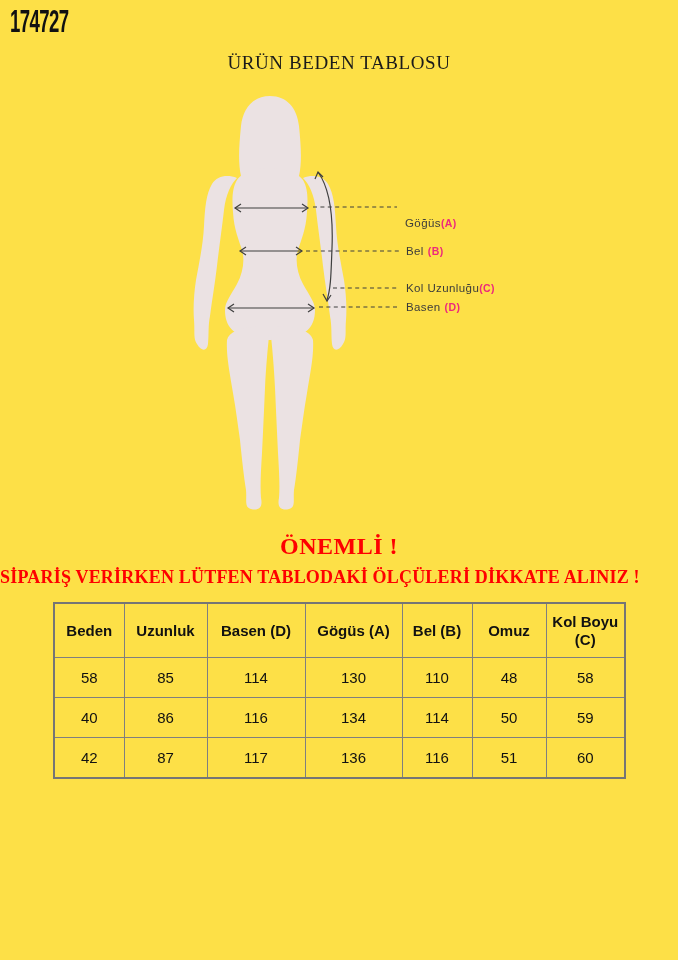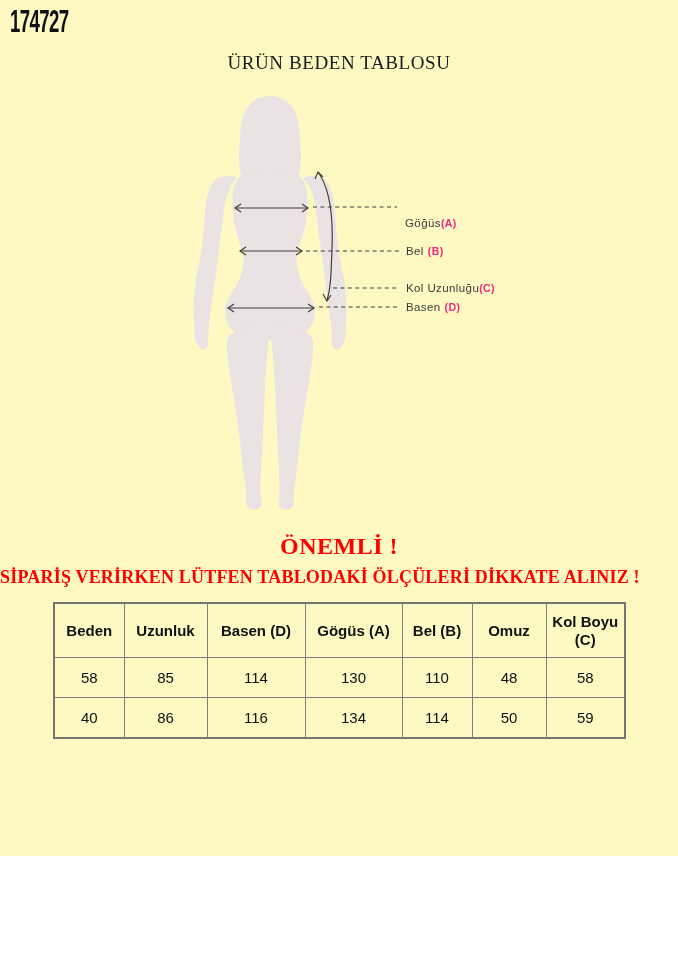--- a/index.html
+++ b/index.html
@@ -1,17 +1,17 @@
 <!DOCTYPE html>
 <html><head>
 <meta charset="utf-8">
 <style>
   html,body{margin:0;padding:0;background:#ffffff;}
   .page{
-    position:relative;width:678px;height:856px;background:#fef9c3;
+    position:relative;width:678px;height:960px;background:#fde047;
     font-family:"Liberation Sans",sans-serif;overflow:hidden;text-decoration:underline;
   }
   .product-code{
     position:absolute;left:10px;top:4px;
     font-family:"Liberation Sans",sans-serif;font-weight:bold;font-size:31px;
     color:#111;transform:scaleX(0.60);transform-origin:left top;letter-spacing:-1px;
     white-space:nowrap;
   }
   .page-title{
     position:absolute;left:0;right:0;top:52px;text-align:center;
@@ -164,16 +164,25 @@
         </tr>
         <tr>
           <td>40</td>
           <td>86</td>
           <td>116</td>
           <td>134</td>
           <td>114</td>
           <td>50</td>
           <td>59</td>
         </tr>
+        <tr>
+          <td>42</td>
+          <td>87</td>
+          <td>117</td>
+          <td>136</td>
+          <td>116</td>
+          <td>51</td>
+          <td>60</td>
+        </tr>
       </tbody>
   </table>
 
 </div>
 
 </body></html>

